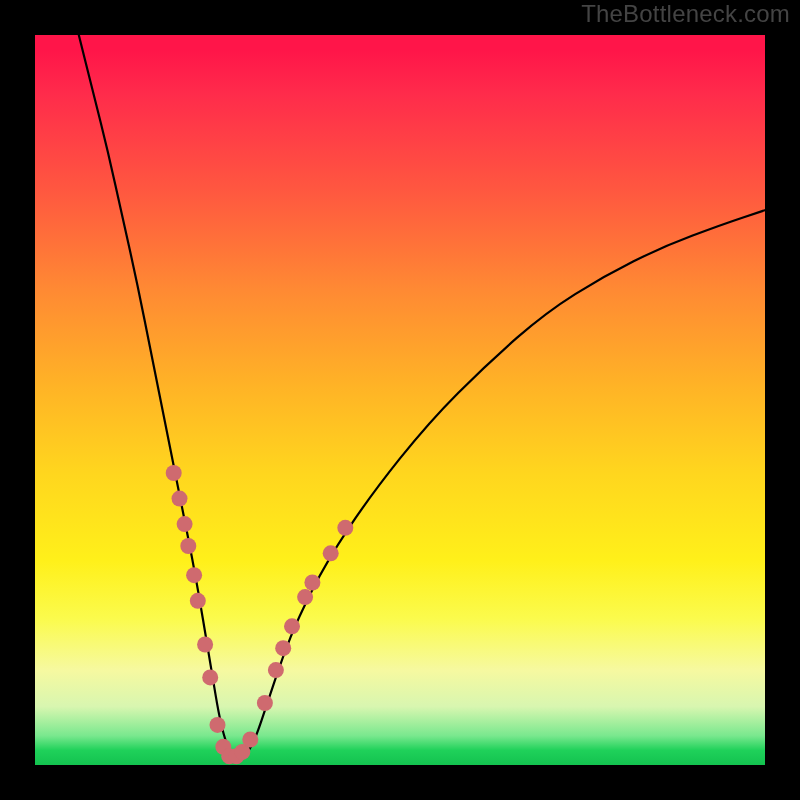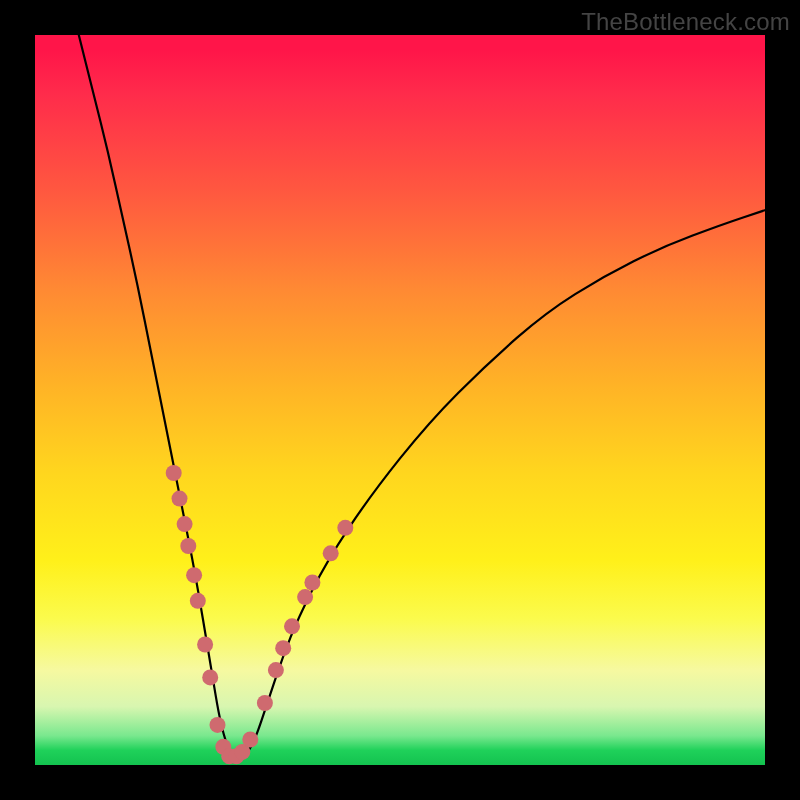--- a/index.html
+++ b/index.html
@@ -12,21 +12,21 @@
     font-family: Arial, Helvetica, sans-serif;
   }
   .frame {
     position: relative;
     width: 800px;
     height: 800px;
     background: #000;
   }
   .watermark {
     position: absolute;
-    top: 8px;
+    top: 0;
     right: 10px;
     color: #444;
     font-size: 24px;
     font-weight: 500;
     letter-spacing: 0.2px;
     z-index: 50;
     user-select: none;
   }
   .plot-area {
     position: absolute;

